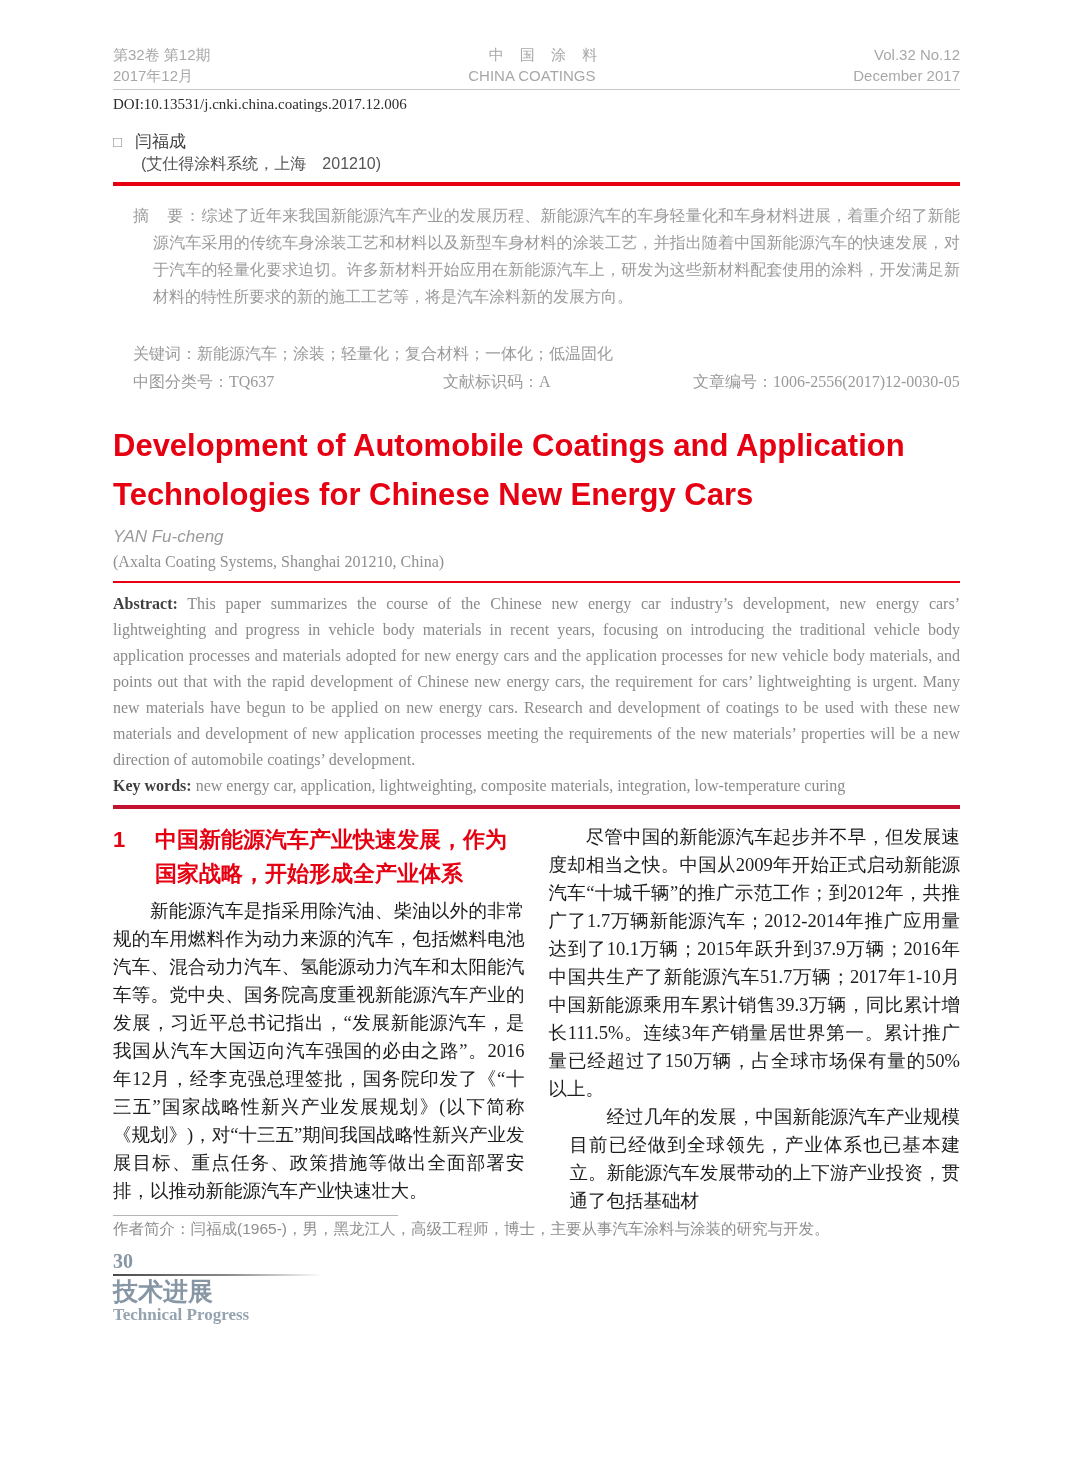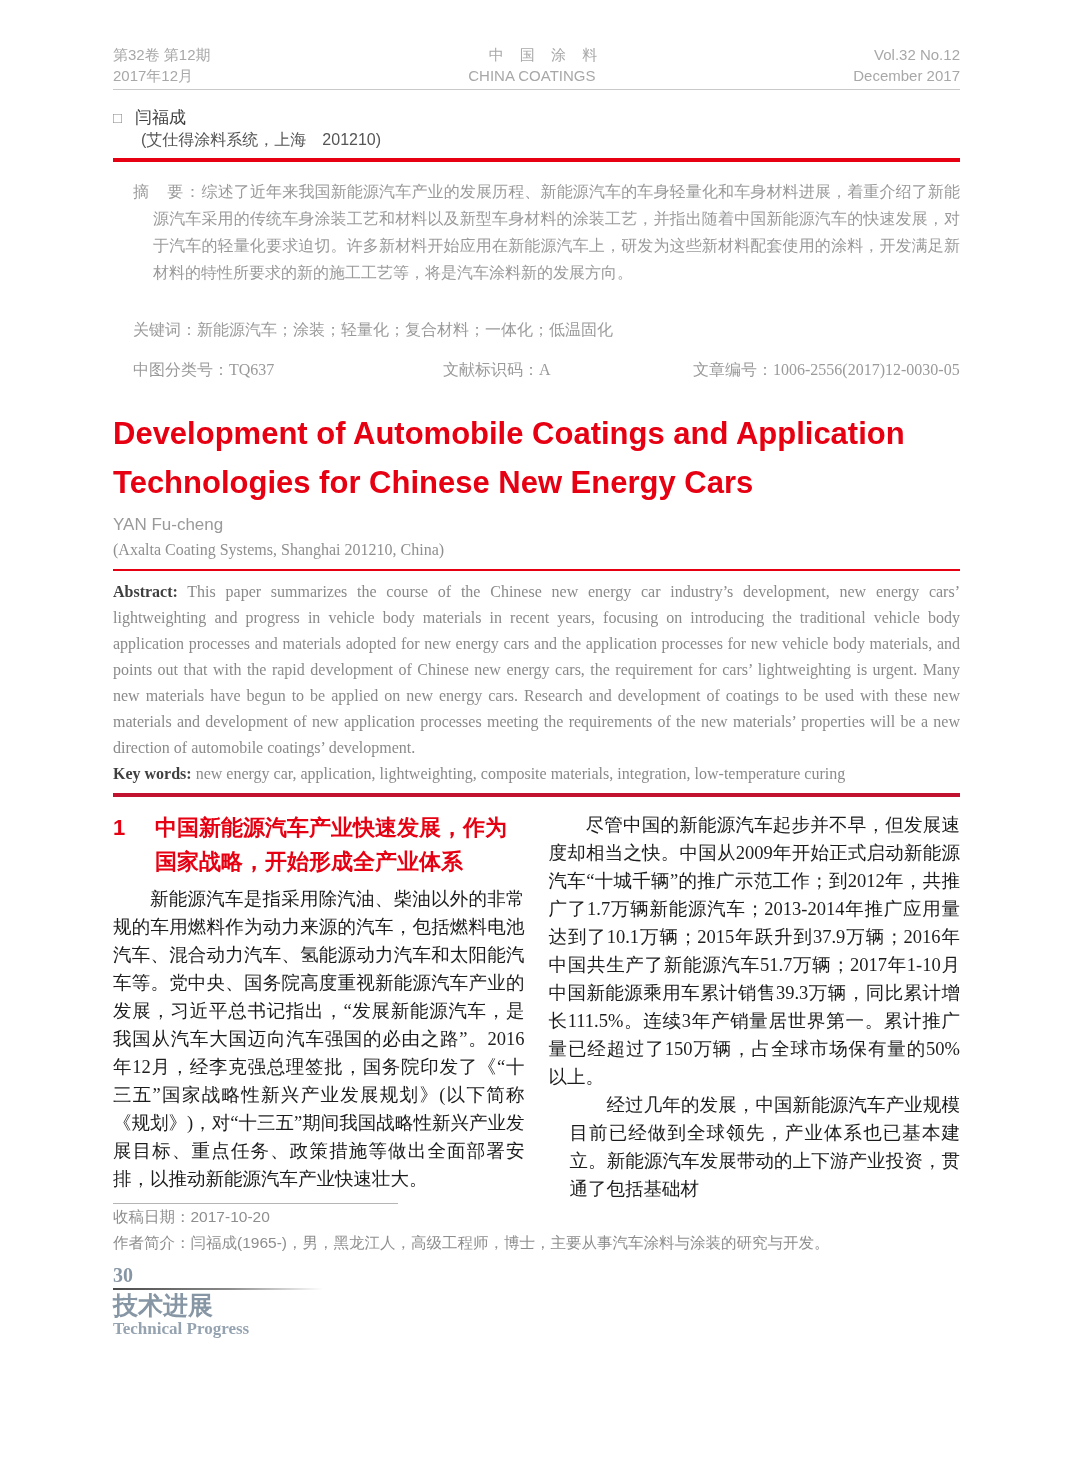--- a/index.html
+++ b/index.html
@@ -40,33 +40,33 @@
   .rule{width:100%;}
   .rule-red-thick{margin-top:4px;height:4px;background:var(--accent-red,#e60012);}
   .rule-red-thin{margin-top:6px;height:2px;background:var(--accent-red,#e60012);}
   .rule-red-dark{margin-top:6px;height:4px;background:var(--rule-red-dark,#c1122f);}
 
   
   .abs-cn{margin-top:16px;font-size:16px;line-height:27px;color:#9a9a9a;
           text-align:justify;padding-left:40px;text-indent:-20px;}
   .abs-label{letter-spacing:1px;}
   .kw-cn{font-size:16px;line-height:27px;color:#9a9a9a;padding-left:20px;margin-top:30px;}
-  .clc-row{margin-top:14px;font-size:16px;line-height:26px;color:#9a9a9a;
+  .clc-row{margin-top:2px;font-size:16px;line-height:26px;color:#9a9a9a;
            display:flex;padding-left:20px;}
   .clc-row .cell-1{width:310px;}
   .clc-row .cell-2{width:250px;}
   .clc-row .cell-3{flex:1;}
 
   
   .title-en{margin-top:26px;max-width:820px;
             font-family:"Liberation Sans","DejaVu Sans",sans-serif;
             font-weight:bold;font-size:31px;line-height:49px;
             color:var(--accent-red,#e60012);}
   .author-en{margin-top:8px;height:22px;font-size:17px;color:#9a9a9a;
-             font-family:"Liberation Sans","DejaVu Sans",sans-serif;}
+             font-family:"Liberation Sans","DejaVu Sans",sans-serif;font-style:italic;}
   .affil-en{margin-top:4px;height:22px;font-size:16px;color:#8f8f8f;}
 
   
   .abs-en{margin-top:8px;font-size:16px;line-height:26px;color:#8a8a8a;text-align:justify;}
   .abs-en-label,.kw-en-label{color:#3f3f3f;font-weight:bold;}
   .kw-en{font-size:16px;line-height:26px;color:#8a8a8a;}
 
   
   .columns{margin-top:14px;display:flex;gap:24px;}
   .col{width:412px;}
@@ -110,20 +110,21 @@
     <div class="hdr-center">
       <div class="cjk">中 国 涂 料</div>
       <div>CHINA COATINGS</div>
     </div>
     <div class="hdr-right">
       <div>Vol.32 No.12</div>
       <div>December 2017</div>
     </div>
   </header>
 
+  <div class="doi">DOI:10.13531/j.cnki.china.coatings.2017.12.006</div>
 
 
   <div class="author-row">
     <span class="author-marker">□</span><span>闫福成</span>
   </div>
   <div class="affil-cn">(艾仕得涂料系统，上海　201210)</div>
 
   <div class="rule rule-red-thick"></div>
 
   <div class="abs-cn">
@@ -157,30 +158,27 @@
 
   <div class="columns">
     <div class="col col-left">
       <div class="sec-head">
         <div class="sec-num">1</div>
         <div class="sec-text">中国新能源汽车产业快速发展，作为国家战略，开始形成全产业体系</div>
       </div>
       <p class="body-p">新能源汽车是指采用除汽油、柴油以外的非常规的车用燃料作为动力来源的汽车，包括燃料电池汽车、混合动力汽车、氢能源动力汽车和太阳能汽车等。党中央、国务院高度重视新能源汽车产业的发展，习近平总书记指出，“发展新能源汽车，是我国从汽车大国迈向汽车强国的必由之路”。2016年12月，经李克强总理签批，国务院印发了《“十三五”国家战略性新兴产业发展规划》(以下简称《规划》)，对“十三五”期间我国战略性新兴产业发展目标、重点任务、政策措施等做出全面部署安排，以推动新能源汽车产业快速壮大。</p>
     </div>
     <div class="col col-right">
-      <p class="body-p">尽管中国的新能源汽车起步并不早，但发展速度却相当之快。中国从2009年开始正式启动新能源汽车“十城千辆”的推广示范工作；到2012年，共推广了1.7万辆新能源汽车；2013-2014年推广应用量达到了10.1万辆；2015年跃升到37.9万辆；2016年中国共生产了新能源汽车51.7万辆；2017年1-10月中国新能源乘用车累计销售39.3万辆，同比累计增长111.5%。连续3年产销量居世界第一。累计推广量已经超过了150万辆，占全球市场保有量的50%以上。</p>
+      <p class="body-p">尽管中国的新能源汽车起步并不早，但发展速度却相当之快。中国从2009年开始正式启动新能源汽车“十城千辆”的推广示范工作；到2012年，共推广了1.7万辆新能源汽车；2012-2014年推广应用量达到了10.1万辆；2015年跃升到37.9万辆；2016年中国共生产了新能源汽车51.7万辆；2017年1-10月中国新能源乘用车累计销售39.3万辆，同比累计增长111.5%。连续3年产销量居世界第一。累计推广量已经超过了150万辆，占全球市场保有量的50%以上。</p>
       <p class="body-p">经过几年的发展，中国新能源汽车产业规模目前已经做到全球领先，产业体系也已基本建立。新能源汽车发展带动的上下游产业投资，贯通了包括基础材</p>
     </div>
   </div>
 
   <div class="footnote">
     <div class="footnote-rule"></div>
-    <div class="fn-line">
-      <span>收稿日期：</span><span>2017-10-20</span>
-    </div>
     <div class="fn-line">
       <span>作者简介：</span><span>闫福成(1965-)，男，黑龙江人，高级工程师，博士，主要从事汽车涂料与涂装的研究与开发。</span>
     </div>
   </div>
 
   <div class="pagefoot">
     <div class="page-num">30</div>
     <div class="page-num-rule"></div>
     <div class="col-name-cn">技术进展</div>
     <div class="col-name-en">Technical Progress</div>

